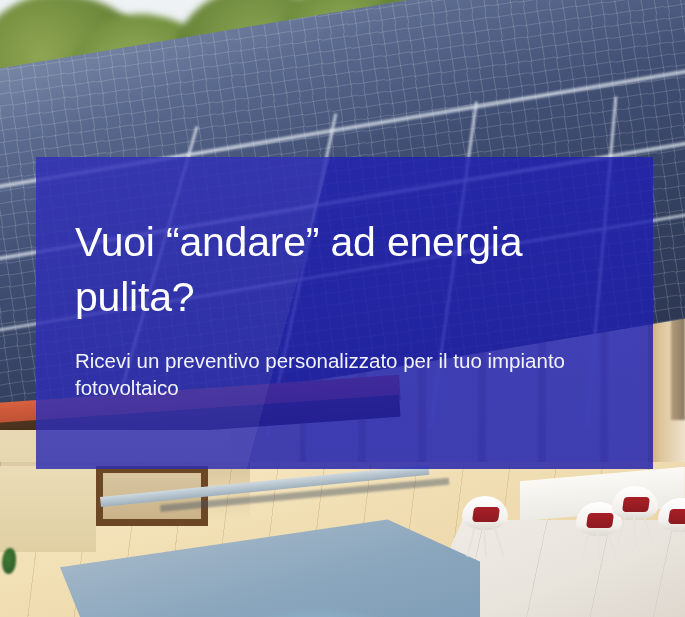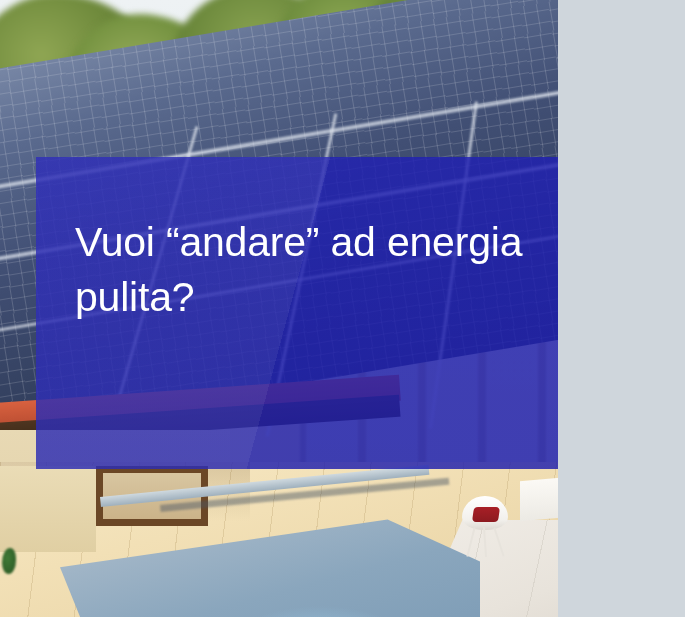--- a/index.html
+++ b/index.html
@@ -5,21 +5,21 @@
   * { margin:0; padding:0; box-sizing:border-box; }
   html, body {
     width:685px; height:617px;
     overflow:hidden;
     background:#cfd6dc;
     font-family:"Liberation Sans", sans-serif;
   }
 
   .hero {
     position:relative;
-    width:558px; height:617px;
+    width:685px; height:617px;
     overflow:hidden;
   }
 
   
   .photo { position:absolute; inset:0; overflow:hidden; }
 
   
   .sky {
     position:absolute; left:0; top:0; width:685px; height:230px;
     background:linear-gradient(180deg,#eef2f4 0%,#e8eef1 45%,#dfe7ea 100%);
@@ -396,16 +396,17 @@
           <i></i>
           <i></i>
         </div>
     </div>
   </div>
 
   <div class="overlay">
     <div class="sheen"></div>
     <div class="overlay-content">
       <h1 class="headline">Vuoi “andare” ad energia pulita?</h1>
+      <p class="subhead">Ricevi un preventivo personalizzato per il tuo impianto fotovoltaico</p>
     </div>
   </div>
 
 </div>
 
 </body></html>

